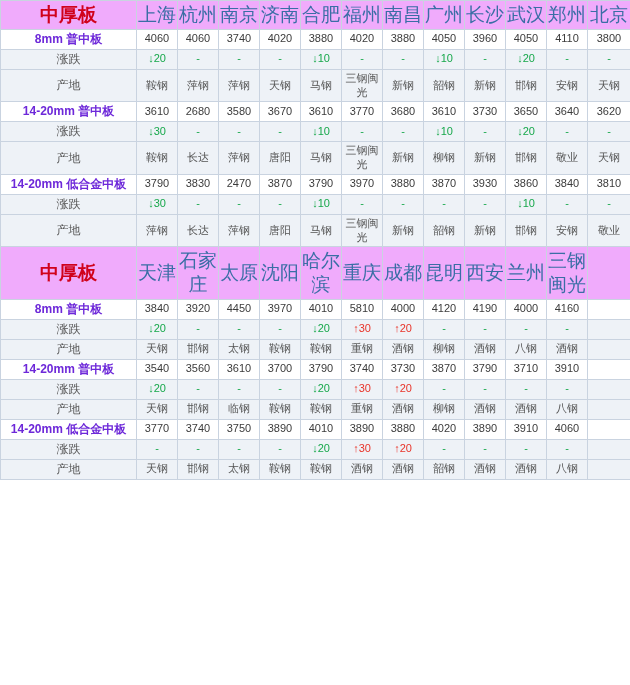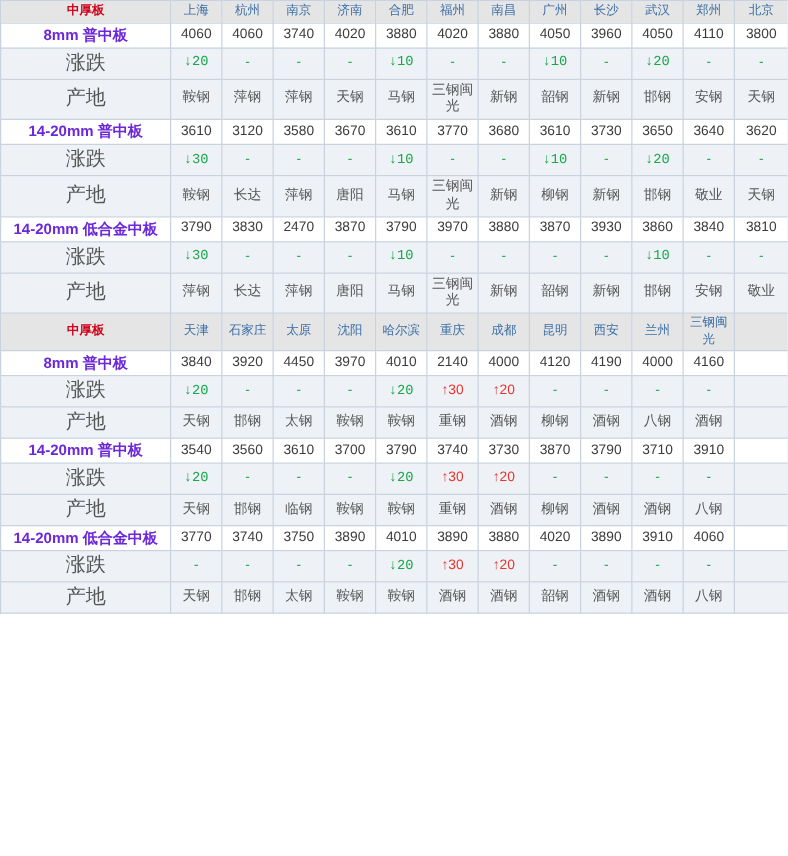--- a/index.html
+++ b/index.html
@@ -31,46 +31,46 @@
   
   td.rowhead {
     font-weight: bold;
     color: #6d28d9;
     font-size: 12px;
     background: #ffffff;
   }
   td.rowhead.sub {
     font-weight: normal;
     color: #555555;
-    font-size: 16px;
+    font-size: 12px;
     margin-left: 41px;
   }
   td.titlecell {
     font-weight: bold;
     color: #d0021b;
     font-size: 14px;
     background: #eef2f7;
   }
   tr.headerrow td {
-    background: #e5e5e5;
+    background: #f0abfc;
     color: #3a6ea5;
-    font-size: 10px;
+    font-size: 19px;
     font-weight: normal;
   }
   tr.headerrow td.titlecell {
     color: #d0021b;
     font-weight: bold;
   }
   tr.shaded td {
     background: #eef2f7;
   }
   tr.white td {
     background: #ffffff;
   }
-  .down { color: #17a84b; font-family: Liberation Mono, monospace; }
+  .down { color: #17a84b; }
   .up   { color: #e8342a; }
   .flat { color: #17a84b; }
   .price { color: #3b3b3b; }
   .origin { color: #555555; font-size: 11px; }
   .chg { font-size: 11px; }
 </style>
 </head>
 <body>
 
 <table>
@@ -136,21 +136,21 @@
         <td><span class="origin">新钢</span></td>
         <td><span class="origin">韶钢</span></td>
         <td><span class="origin">新钢</span></td>
         <td><span class="origin">邯钢</span></td>
         <td><span class="origin">安钢</span></td>
         <td><span class="origin">天钢</span></td>
       </tr>
       <tr class="white">
         <td class="rowhead">14-20mm 普中板</td>
         <td><span class="price">3610</span></td>
-        <td><span class="price">3120</span></td>
+        <td><span class="price">2680</span></td>
         <td><span class="price">3580</span></td>
         <td><span class="price">3670</span></td>
         <td><span class="price">3610</span></td>
         <td><span class="price">3770</span></td>
         <td><span class="price">3680</span></td>
         <td><span class="price">3610</span></td>
         <td><span class="price">3730</span></td>
         <td><span class="price">3650</span></td>
         <td><span class="price">3640</span></td>
         <td><span class="price">3620</span></td>
@@ -245,21 +245,21 @@
         <td>三钢闽光</td>
         <td></td>
       </tr>
       <tr class="white">
         <td class="rowhead">8mm 普中板</td>
         <td><span class="price">3840</span></td>
         <td><span class="price">3920</span></td>
         <td><span class="price">4450</span></td>
         <td><span class="price">3970</span></td>
         <td><span class="price">4010</span></td>
-        <td><span class="price">2140</span></td>
+        <td><span class="price">5810</span></td>
         <td><span class="price">4000</span></td>
         <td><span class="price">4120</span></td>
         <td><span class="price">4190</span></td>
         <td><span class="price">4000</span></td>
         <td><span class="price">4160</span></td>
         <td></td>
       </tr>
       <tr class="shaded">
         <td class="rowhead sub">涨跌</td>
         <td><span class="chg down">↓20</span></td>

